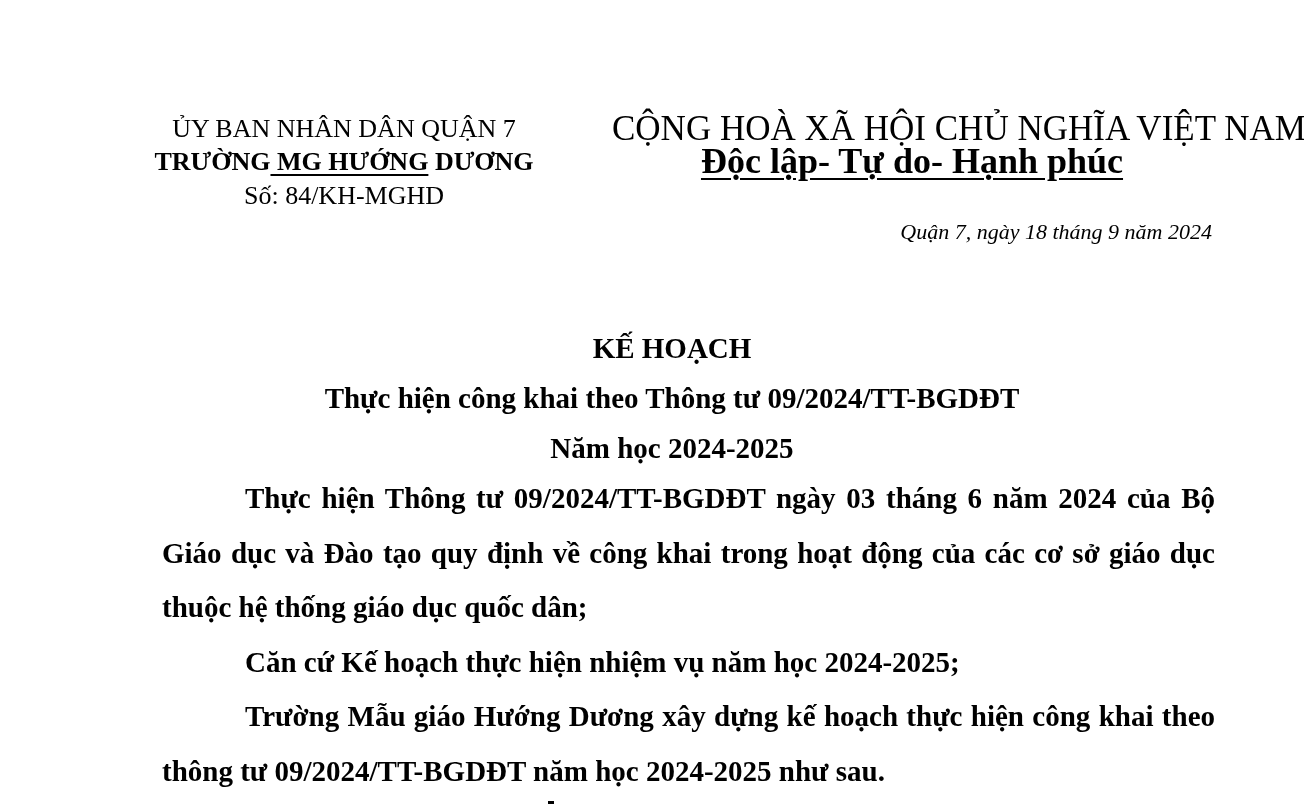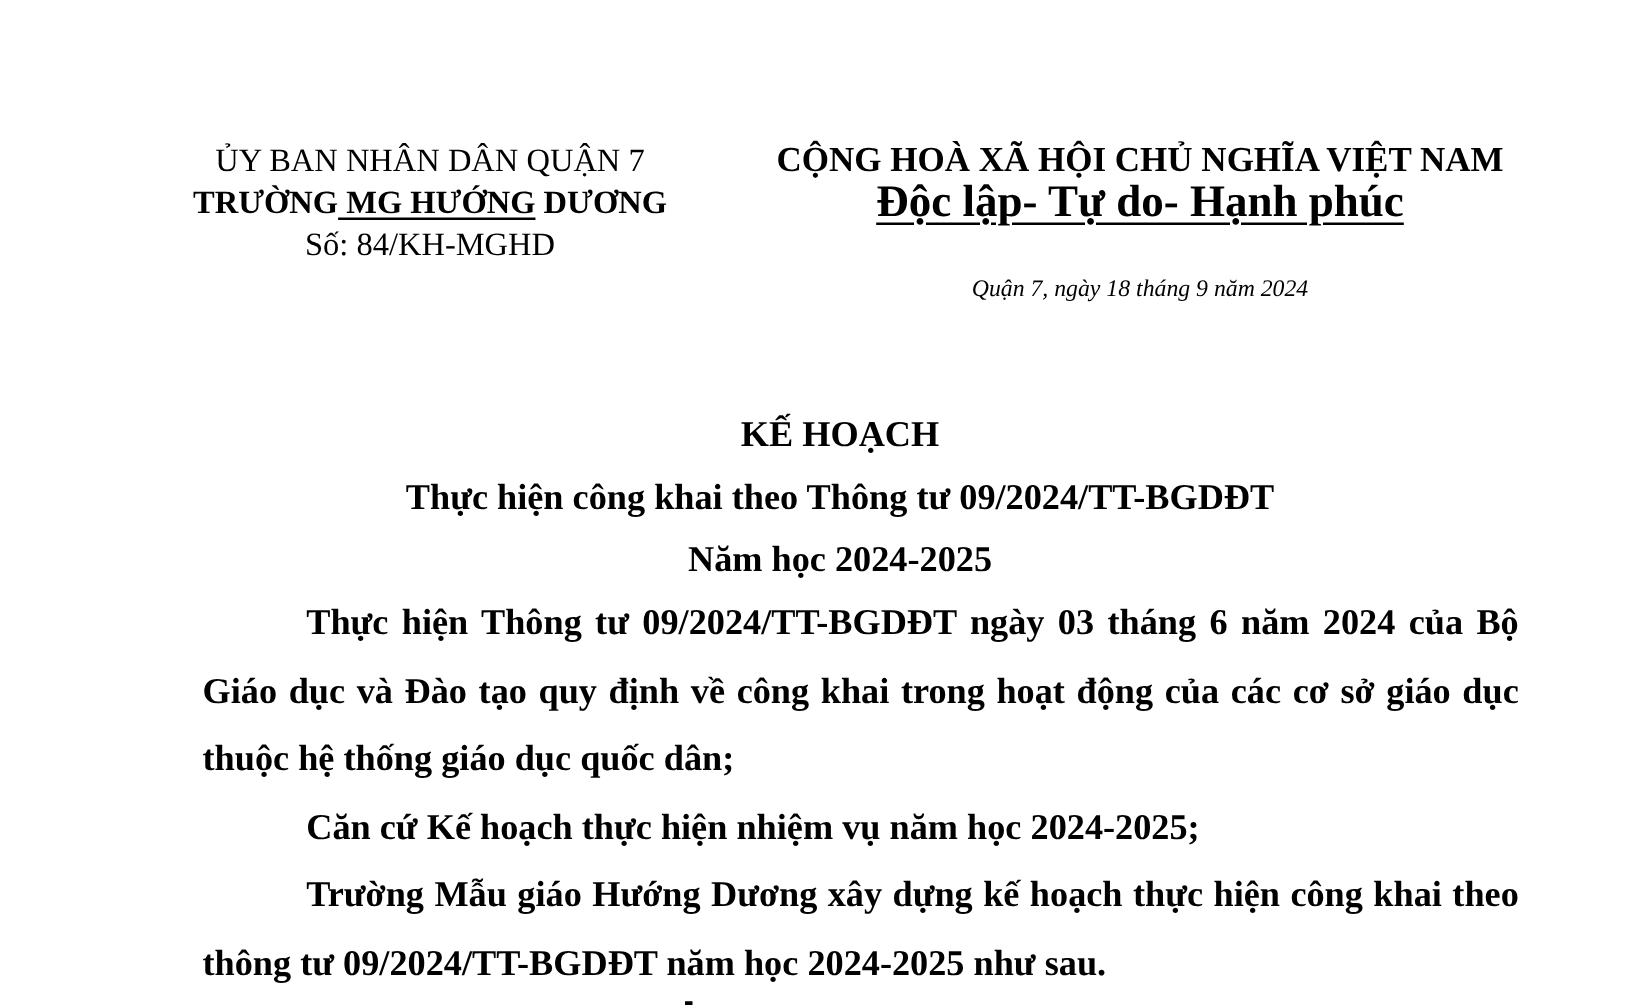--- a/index.html
+++ b/index.html
@@ -49,42 +49,43 @@
       text-decoration: underline;
       text-decoration-thickness: 2px;
       text-underline-offset: 4px;
     }
     .doc-number {
       font-size: 26px;
       line-height: 36px;
       white-space: nowrap;
     }
     .nation {
-      font-size: 28px;
+      font-size: 35px;
       line-height: 33px;
-      font-weight: bold;
+      font-weight: normal;
       white-space: nowrap;
     }
     .motto {
       font-size: 36px;
       line-height: 33px;
       font-weight: bold;
       white-space: nowrap;
     }
     .motto span {
       text-decoration: underline;
       text-decoration-thickness: 2px;
       text-underline-offset: 5px;
     }
     .place-date {
-      font-size: 19px;
+      font-size: 22px;
       line-height: 36px;
       font-style: italic;
       margin-top: 36px;
       white-space: nowrap;
+      text-align: right;
     }
     .title-block {
       position: absolute;
       left: 0;
       top: 323px;
       width: 1344px;
       text-align: center;
     }
     .title-block div {
       font-size: 29px;

